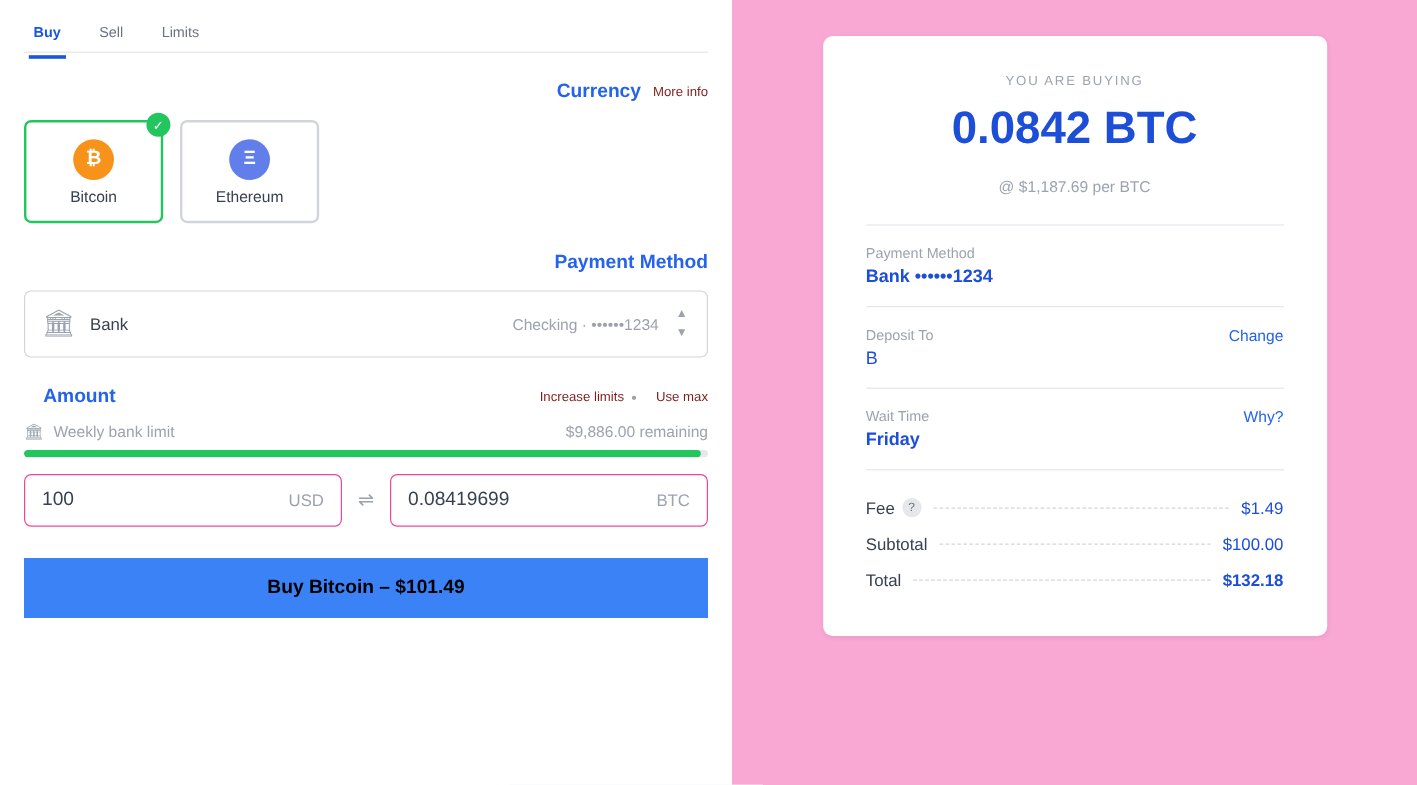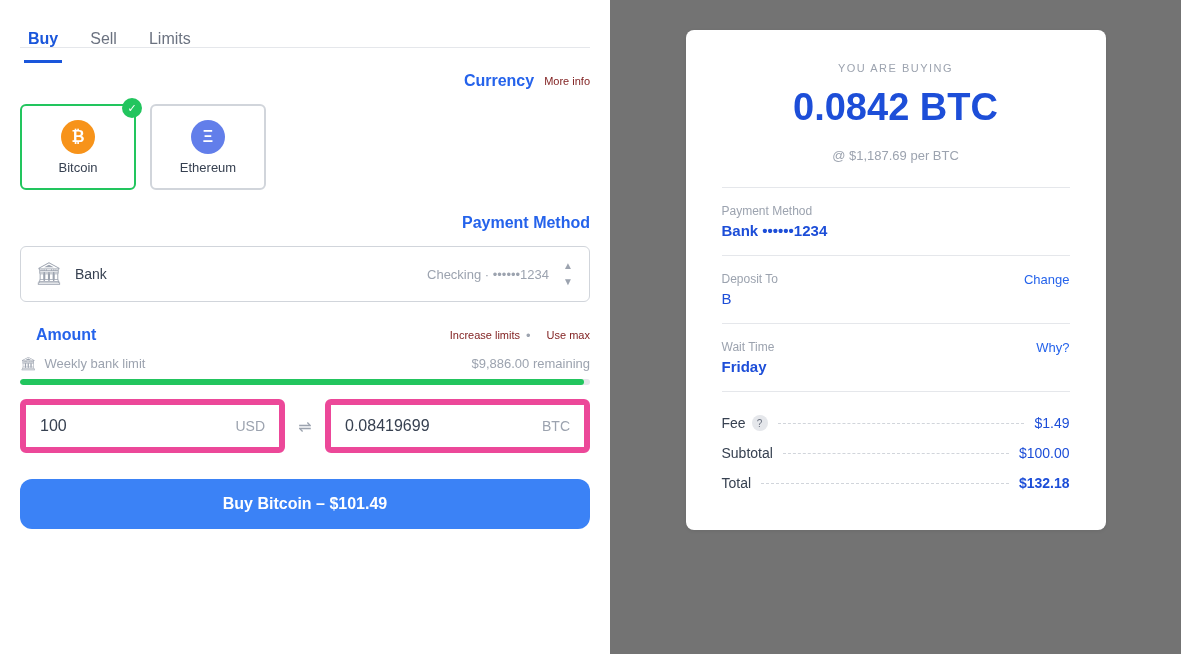--- a/index.html
+++ b/index.html
@@ -24,26 +24,26 @@
     
     .tabs {
       display: flex;
       gap: 24px;
       padding: 0 0 0 4px;
       border-bottom: 1px solid #e5e7eb;
       margin-bottom: 24px;
     }
     .tab {
       padding: 14px 4px 12px;
-      font-size: 16px;
+      font-size: 12px;
       color: #6b7280;
       cursor: pointer;
       border-bottom: 3px solid transparent;
       position: relative;
-      top: 16px;
+      top: 6px;
       user-select: none;
     }
     .tab.active {
       color: #1a56db;
       border-bottom: 3px solid #1a56db;
       font-weight: 600;
     }
 
     
     .section-header {
@@ -218,21 +218,21 @@
       border-radius: 3px;
     }
     .amount-inputs {
       display: flex;
       align-items: center;
       gap: 10px;
       margin-bottom: 16px;
     }
     .amount-input-box {
       flex: 1;
-      border: 6px solid #ec4899;
+      border: 1px solid #ec4899;
       border-radius: 6px;
       padding: 12px 14px;
       display: flex;
       align-items: center;
       justify-content: space-between;
     }
     .amount-value {
       font-size: 16px;
       color: #374151;
     }
@@ -245,37 +245,37 @@
       font-size: 16px;
       min-width: 20px;
       text-align: center;
     }
 
     
     .buy-button {
       width: 100%;
       padding: 16px;
       background: #3b82f6;
-      color: #ffffff;
+      color: #000000;
       border: none;
-      border-radius: 12px;
+      border-radius: 0;
       font-size: 16px;
       font-weight: 600;
       cursor: pointer;
       margin-top: 10px;
     }
 
     
     .right-panel {
       flex: 1;
       display: flex;
       align-items: flex-start;
       justify-content: center;
       padding: 30px 20px;
-      background: #737373;
+      background: #f9a8d4;
     }
 
     .summary-card {
       background: #fff;
       border-radius: 8px;
       padding: 32px 36px;
       width: 420px;
       box-shadow: 0 1px 4px rgba(0,0,0,0.07);
     }
 

